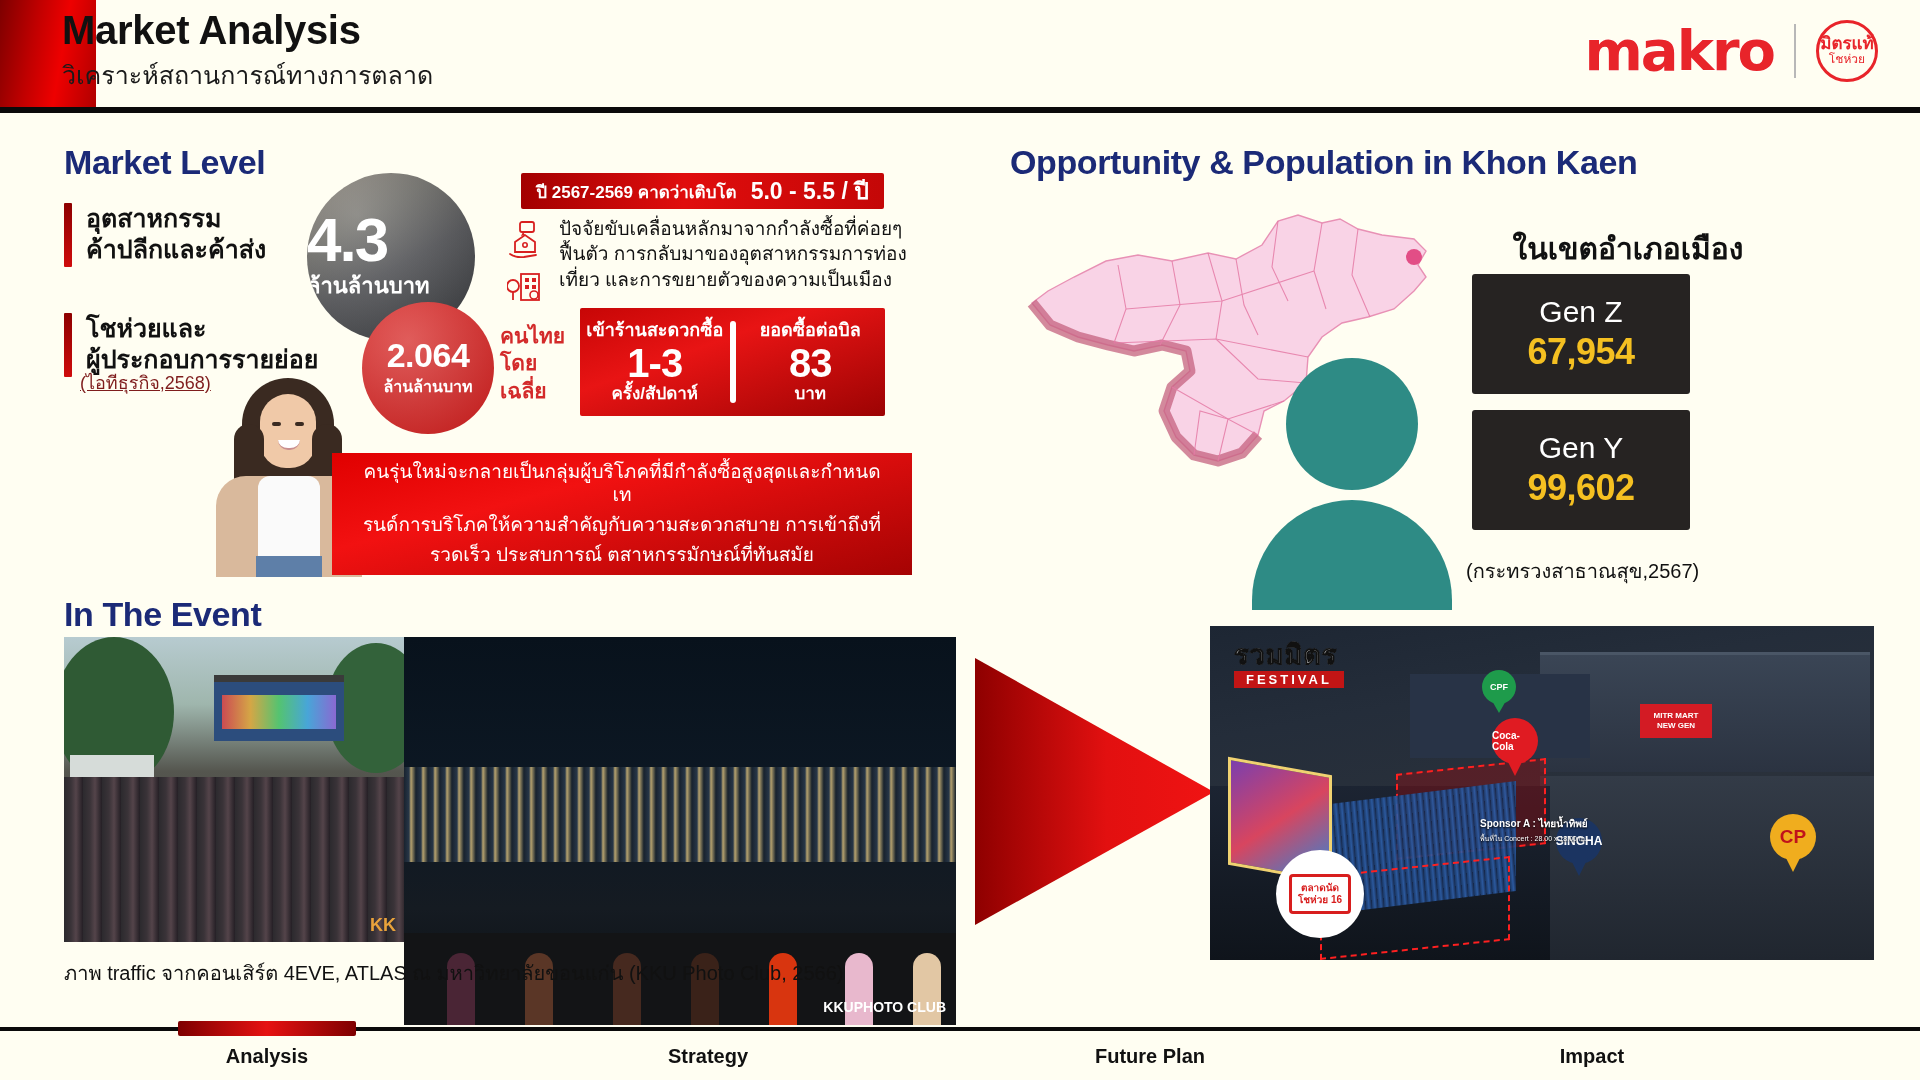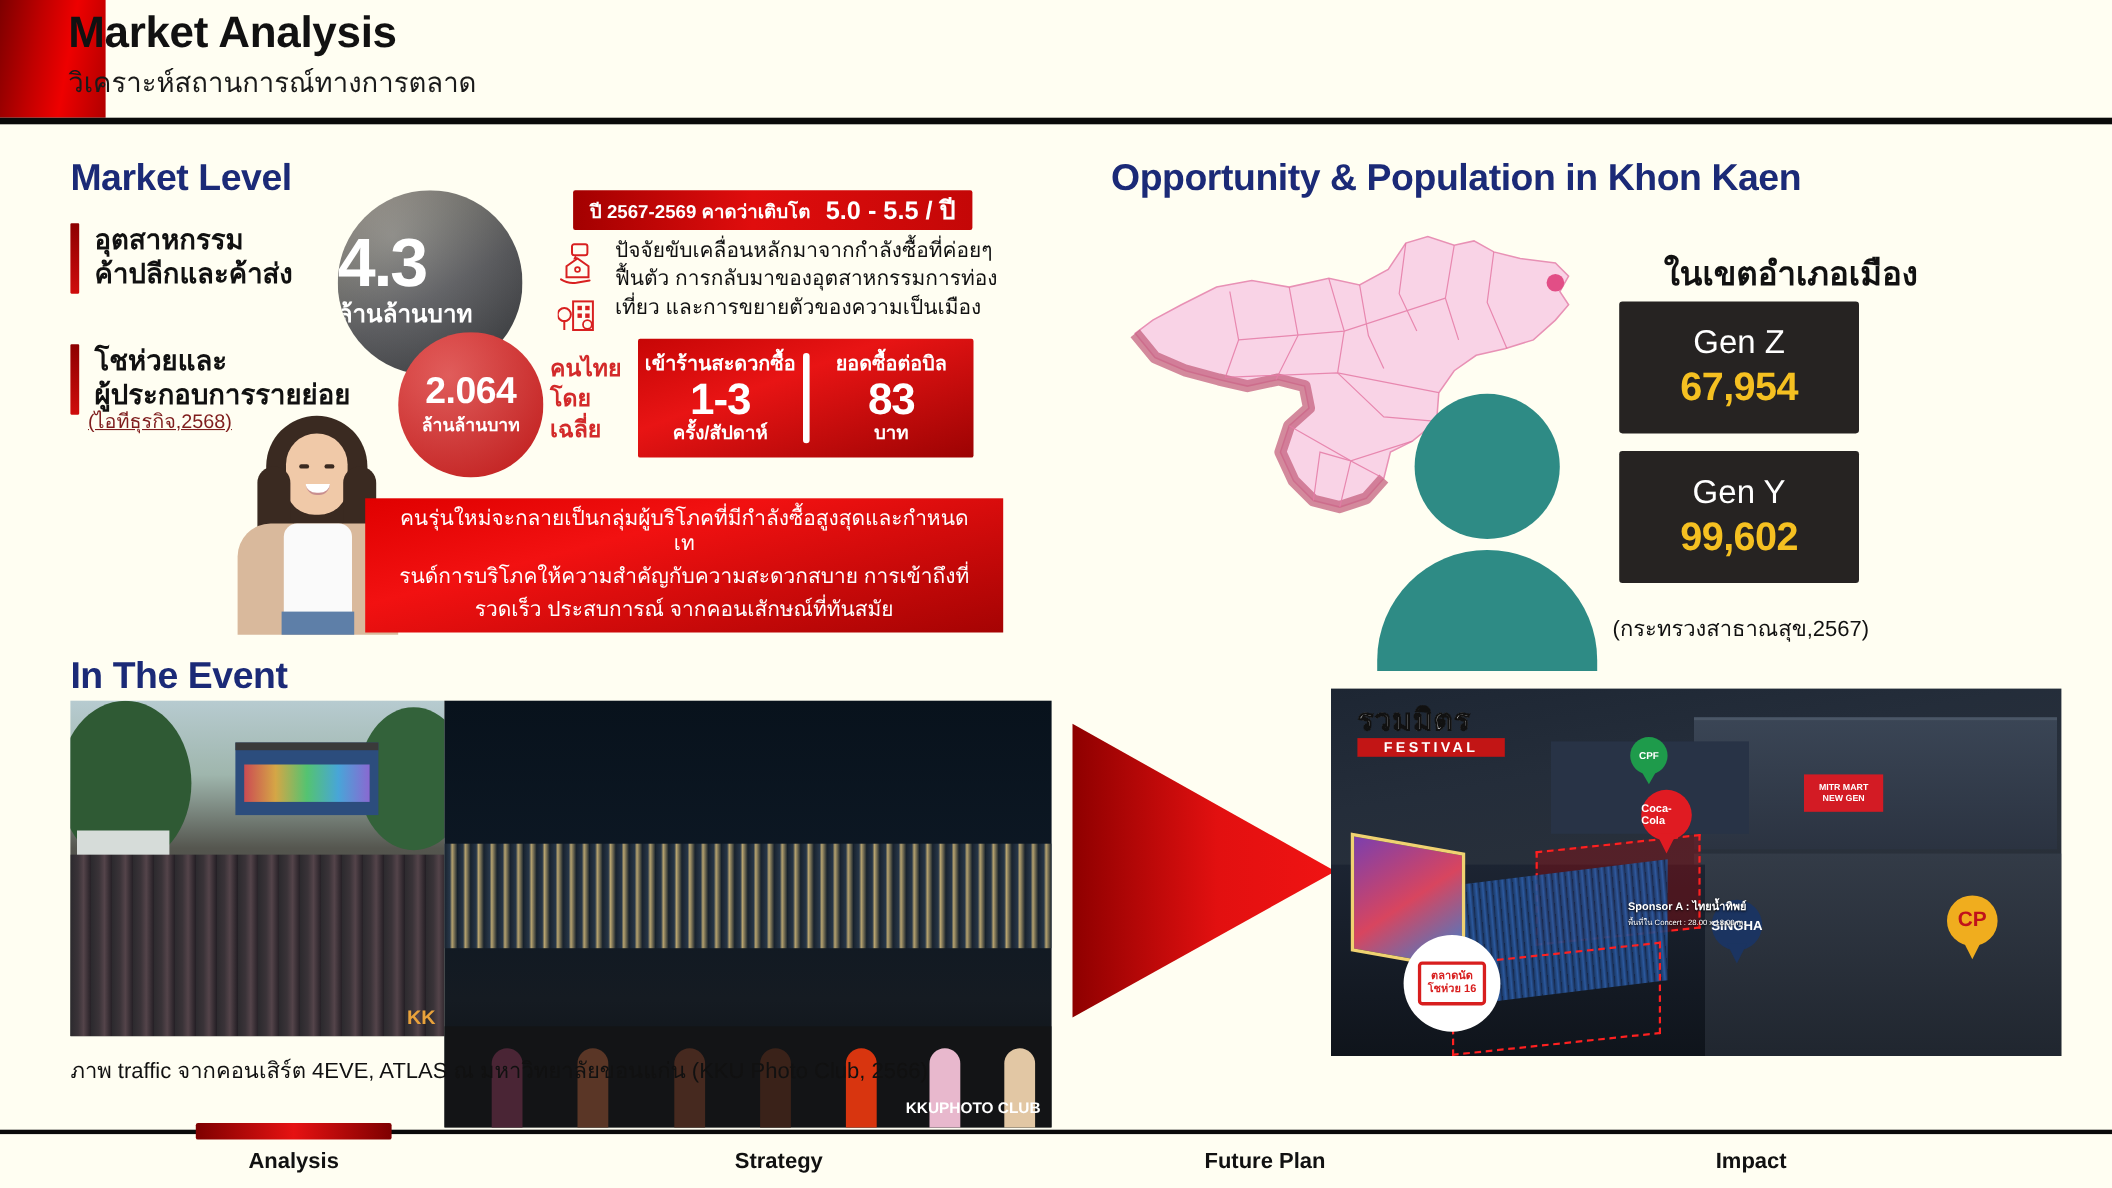--- a/index.html
+++ b/index.html
@@ -221,21 +221,21 @@
   #fest .screen { position:absolute; left:18px; top:140px; width:104px; height:108px;
     background:linear-gradient(140deg,#7b3fae,#d8455f,#2e86d8); border:3px solid #f0d271; transform:skewY(10deg); }
   #fest .redbox { position:absolute; left:110px; top:240px; width:190px; height:84px;
     border:2px dashed #ff2020; transform:skewY(-6deg); }
   #fest .redbox2 { position:absolute; left:186px; top:140px; width:150px; height:86px;
     border:2px dashed #ff2020; transform:skewY(-6deg); background:rgba(190,0,0,.3); }
   #fest-logo { position:absolute; left:24px; top:16px; width:140px; }
   #fest-logo .l1 { font-size:27px; font-weight:bold; color:#fff; letter-spacing:1px; line-height:1;
     -webkit-text-stroke:1px #111; }
   #fest-logo .l2 { font-size:13px; font-weight:bold; color:#fff; background:#c21515; display:inline-block;
-    padding:1px 24px; margin-top:2px; letter-spacing:3px; }
+    padding:1px 12px; margin-top:2px; letter-spacing:3px; }
   .pin { position:absolute; width:46px; height:58px; }
   .pin .ball { width:46px; height:46px; border-radius:50%; display:flex; align-items:center; justify-content:center;
     font-size:15px; font-weight:bold; color:#fff; }
   .pin .tip { position:absolute; left:14px; top:40px; width:0; height:0;
     border-left:9px solid transparent; border-right:9px solid transparent; border-top:18px solid; }
   #pin-coke { left:282px; top:92px; }
   #pin-coke .ball { background:#E01B22; font-size:10px; }
   #pin-coke .tip { border-top-color:#E01B22; }
   #pin-cp { left:560px; top:188px; }
   #pin-cp .ball { background:#F0AD1E; color:#c0121b; font-size:19px; }
@@ -271,20 +271,28 @@
 </style>
 </head>
 <body>
 
 <div id="header">
   <div id="header-accent"></div>
   <div id="header-title">Market Analysis</div>
   <div id="header-subtitle">วิเคราะห์สถานการณ์ทางการตลาด</div>
   <div id="header-rule"></div>
 
+  <div id="brand">
+    <div id="brand-makro">makro</div>
+    <div id="brand-divider"></div>
+    <div id="brand-circle">
+      <div class="l1">มิตรแท้</div>
+      <div class="l2">โชห่วย</div>
+    </div>
+  </div>
 </div>
 
 <div class="sec-head" id="h-market">Market Level</div>
 
 <div class="bullet" id="bullet1">
   <div class="bar"></div>
   <div class="txt">
     <div>อุตสาหกรรม</div>
     <div>ค้าปลีกและค้าส่ง</div>
   </div>
@@ -366,21 +374,21 @@
   <div class="stat-cell">
     <div class="t">ยอดซื้อต่อบิล</div>
     <div class="n">83</div>
     <div class="u">บาท</div>
   </div>
 </div>
 
 <div id="insight">
   <div>คนรุ่นใหม่จะกลายเป็นกลุ่มผู้บริโภคที่มีกำลังซื้อสูงสุดและกำหนดเท</div>
   <div>รนด์การบริโภคให้ความสำคัญกับความสะดวกสบาย การเข้าถึงที่</div>
-  <div>รวดเร็ว ประสบการณ์ จากคอนเสักษณ์ที่ทันสมัย</div>
+  <div>รวดเร็ว ประสบการณ์ ตสาหกรรมักษณ์ที่ทันสมัย</div>
 </div>
 
 <div class="sec-head" id="h-opp">Opportunity &amp; Population in Khon Kaen</div>
 
 <svg id="kk-map" viewBox="0 0 420 330">
   <path d="M10 98 L26 86 L52 72 L84 56 L116 50 L150 56 L186 48 L214 54 L240 40 L256 16 L276 10
            L300 18 L318 14 L336 24 L360 30 L392 34 L404 46 L396 60 L404 72 L392 86 L372 104
            L346 112 L320 118 L300 132 L286 152 L284 178 L262 196 L242 206 L236 230 L220 248
            L196 256 L172 250 L154 232 L142 206 L150 182 L168 166 L164 146 L140 140 L112 146
            L86 140 L56 132 L28 120 Z" fill="#F9D3E6" stroke="#E891B5" stroke-width="1.4"></path>

